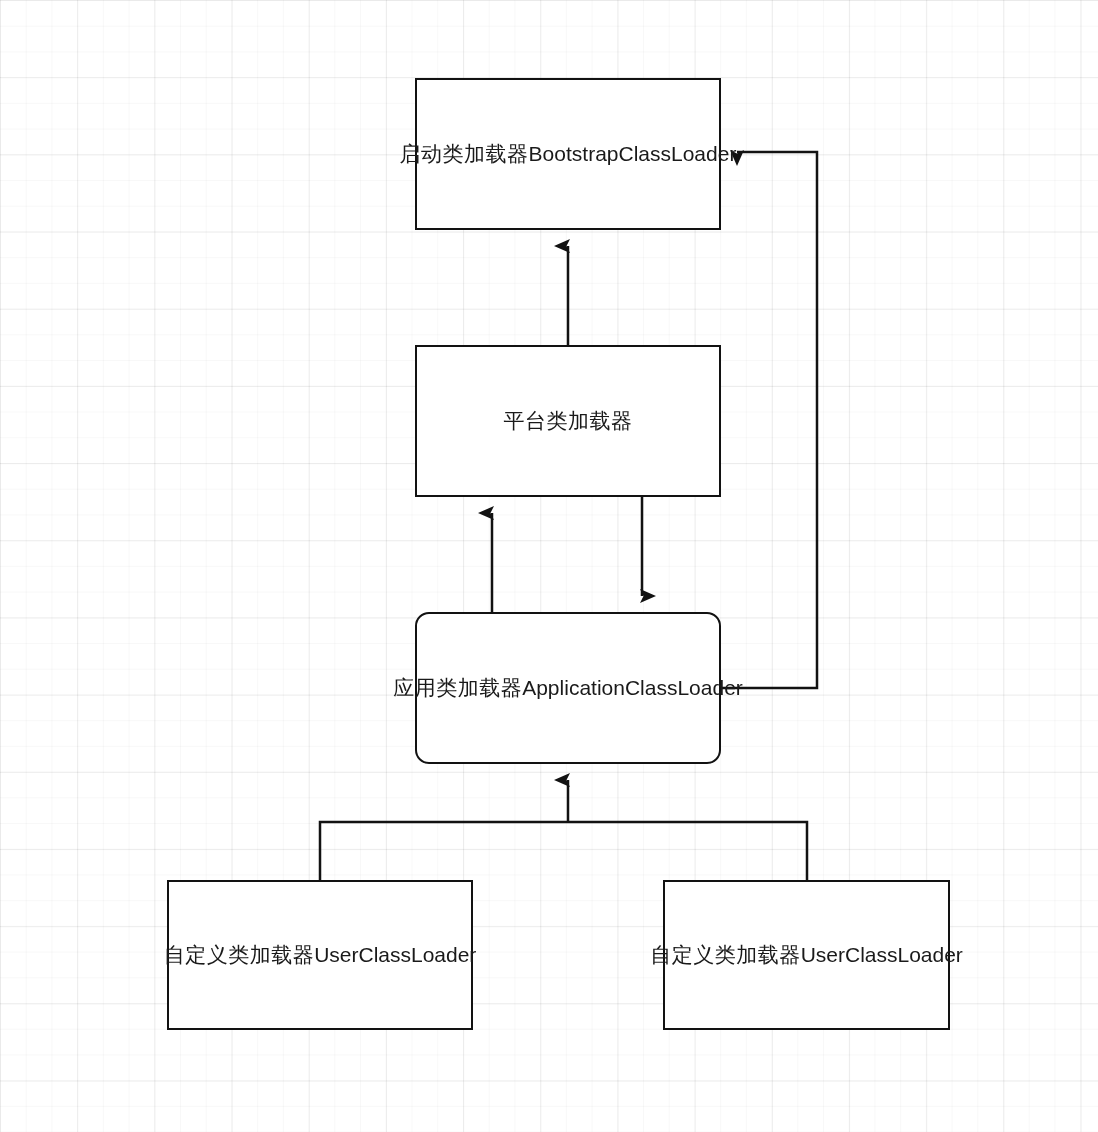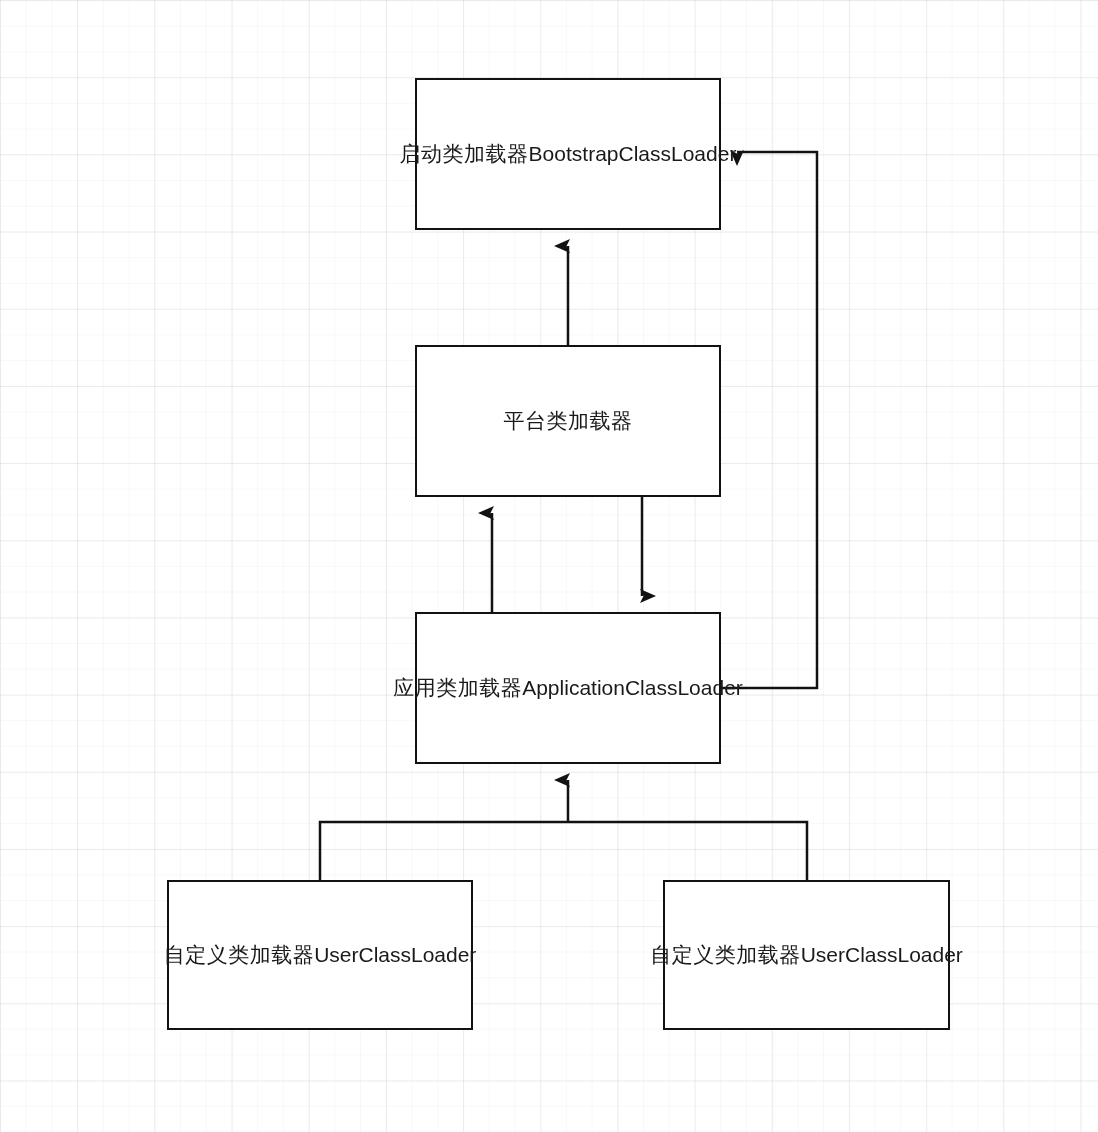--- a/index.html
+++ b/index.html
@@ -104,21 +104,21 @@
 
   <div class="node" style="left:415px; top:78px; width:306px; height:152px;">
     <div class="node-cn">启动类加载器</div>
     <div class="node-en">BootstrapClassLoader</div>
   </div>
 
   <div class="node" style="left:415px; top:345px; width:306px; height:152px;">
     <div class="node-cn">平台类加载器</div>
   </div>
 
-  <div class="node" style="left:415px; top:612px; width:306px; height:152px;">
+  <div class="node" style="left:415px; top:612px; width:306px; height:152px;border-radius:14px;">
     <div class="node-cn">应用类加载器</div>
     <div class="node-en">ApplicationClassLoader</div>
   </div>
 
   <div class="node" style="left:167px; top:880px; width:306px; height:150px;">
     <div class="node-cn">自定义类加载器</div>
     <div class="node-en">UserClassLoader</div>
   </div>
 
   <div class="node" style="left:663px; top:880px; width:287px; height:150px;">

